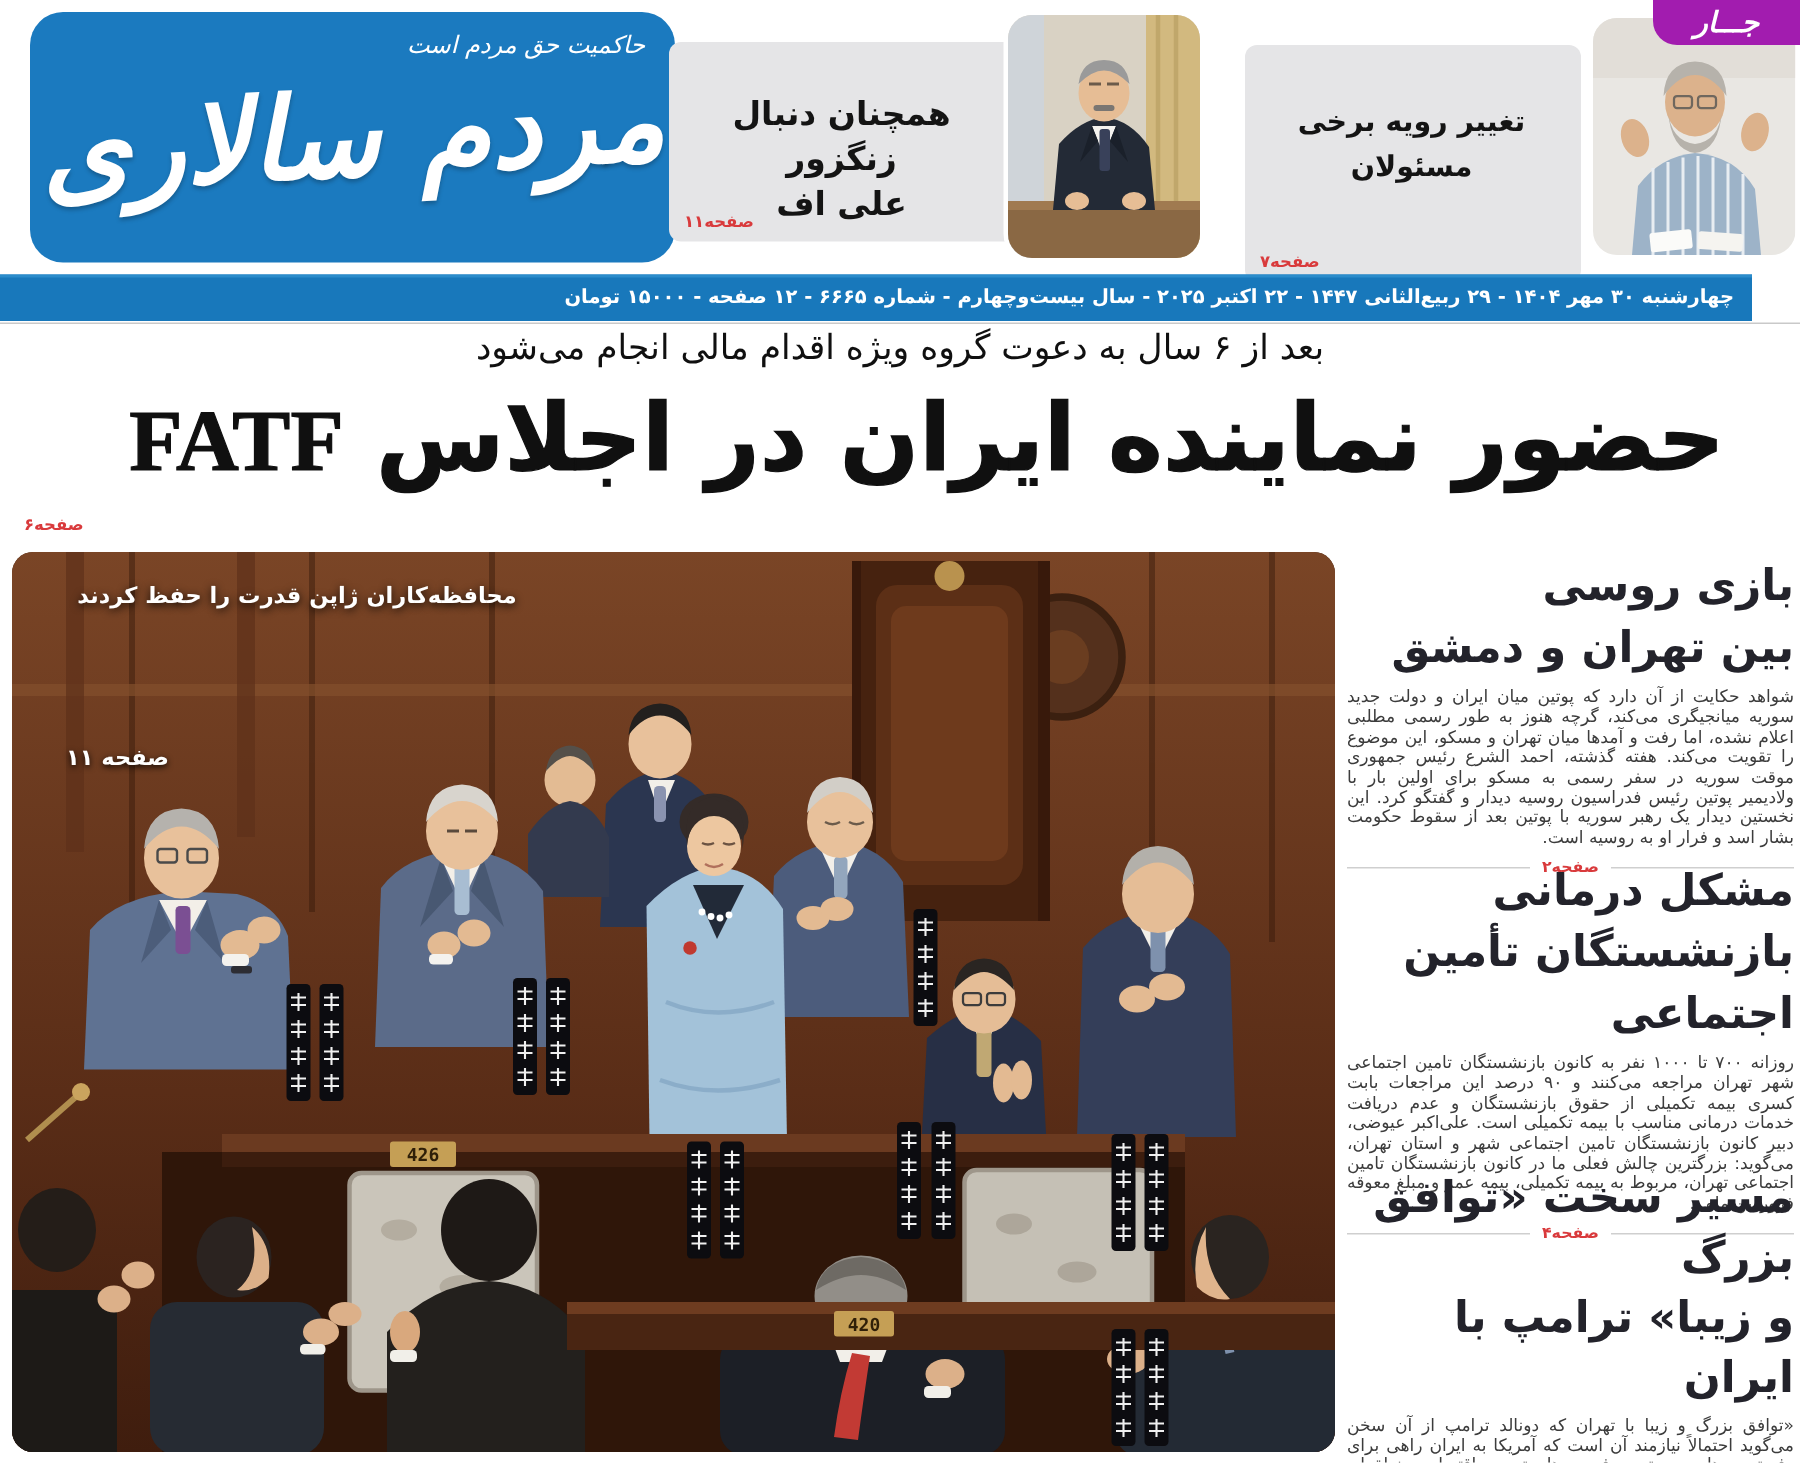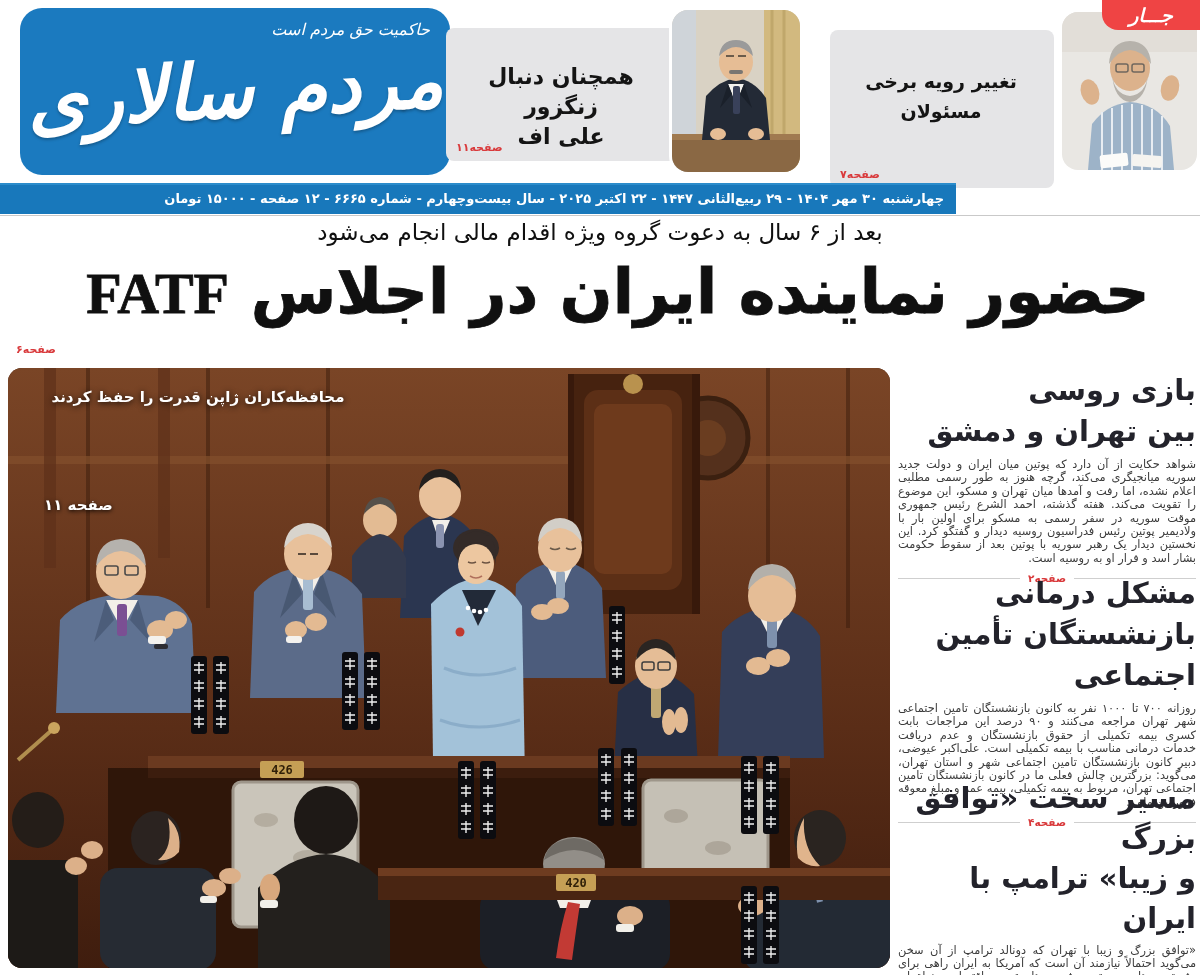--- a/index.html
+++ b/index.html
@@ -21,25 +21,25 @@
   .teaser-1{left:446px;top:28px;width:350px;height:133px;}
   .teaser-2{left:830px;top:30px;width:224px;height:158px;}
   .teaser .t-lines{position:absolute;right:auto;text-align:center;font-weight:700;color:#141414;line-height:30px;}
   .teaser-1 .t-lines{left:6px;top:34px;width:218px;font-size:22px;}
   .teaser-2 .t-lines{left:4px;top:36px;width:214px;font-size:19px;}
   .pageref-red{color:#d93a3c;font-size:11px;font-weight:700;}
   .teaser .pageref-red{position:absolute;left:10px;bottom:7px;}
   .tphoto{border-radius:16px;overflow:hidden;box-shadow:0 0 0 3px #fff;}
   .tphoto-1{left:672px;top:10px;width:128px;height:162px;}
   .tphoto-2{left:1062px;top:12px;width:135px;height:158px;}
-  .corner-label{left:1102px;top:0;width:98px;height:30px;background:#ef4444;border-bottom-left-radius:16px;
+  .corner-label{left:1102px;top:0;width:98px;height:30px;background:#a21caf;border-bottom-left-radius:16px;
     color:#fff;font-weight:700;font-size:19px;text-align:center;line-height:30px;font-style:italic;overflow:hidden;}
 
   
-  .date-bar{left:0;top:183px;width:956px;height:29px;background:#1878bb;border-top:2px solid #2b8ccb;}
+  .date-bar{left:0;top:183px;width:1168px;height:29px;background:#1878bb;border-top:2px solid #2b8ccb;}
   .date-bar span{display:block;padding-right:12px;color:#fff;font-size:13px;font-weight:700;line-height:27px;white-space:nowrap;}
   .date-underline{left:0;top:215px;width:1200px;height:1px;background:#c9c9c9;}
 
   
   .lead{left:0;top:219px;width:1200px;text-align:center;color:#101010;}
   .lead .kicker{font-size:23px;font-weight:400;}
   .lead .headline{margin-top:4px;font-size:62px;font-weight:800;letter-spacing:-1px;line-height:86px;
     -webkit-text-stroke:0.8px #101010;white-space:nowrap;padding-left:36px;}
   .lead .latin{font-family:"Liberation Serif",serif;font-size:58px;letter-spacing:0;}
   .lead-pageref{left:16px;top:343px;}

